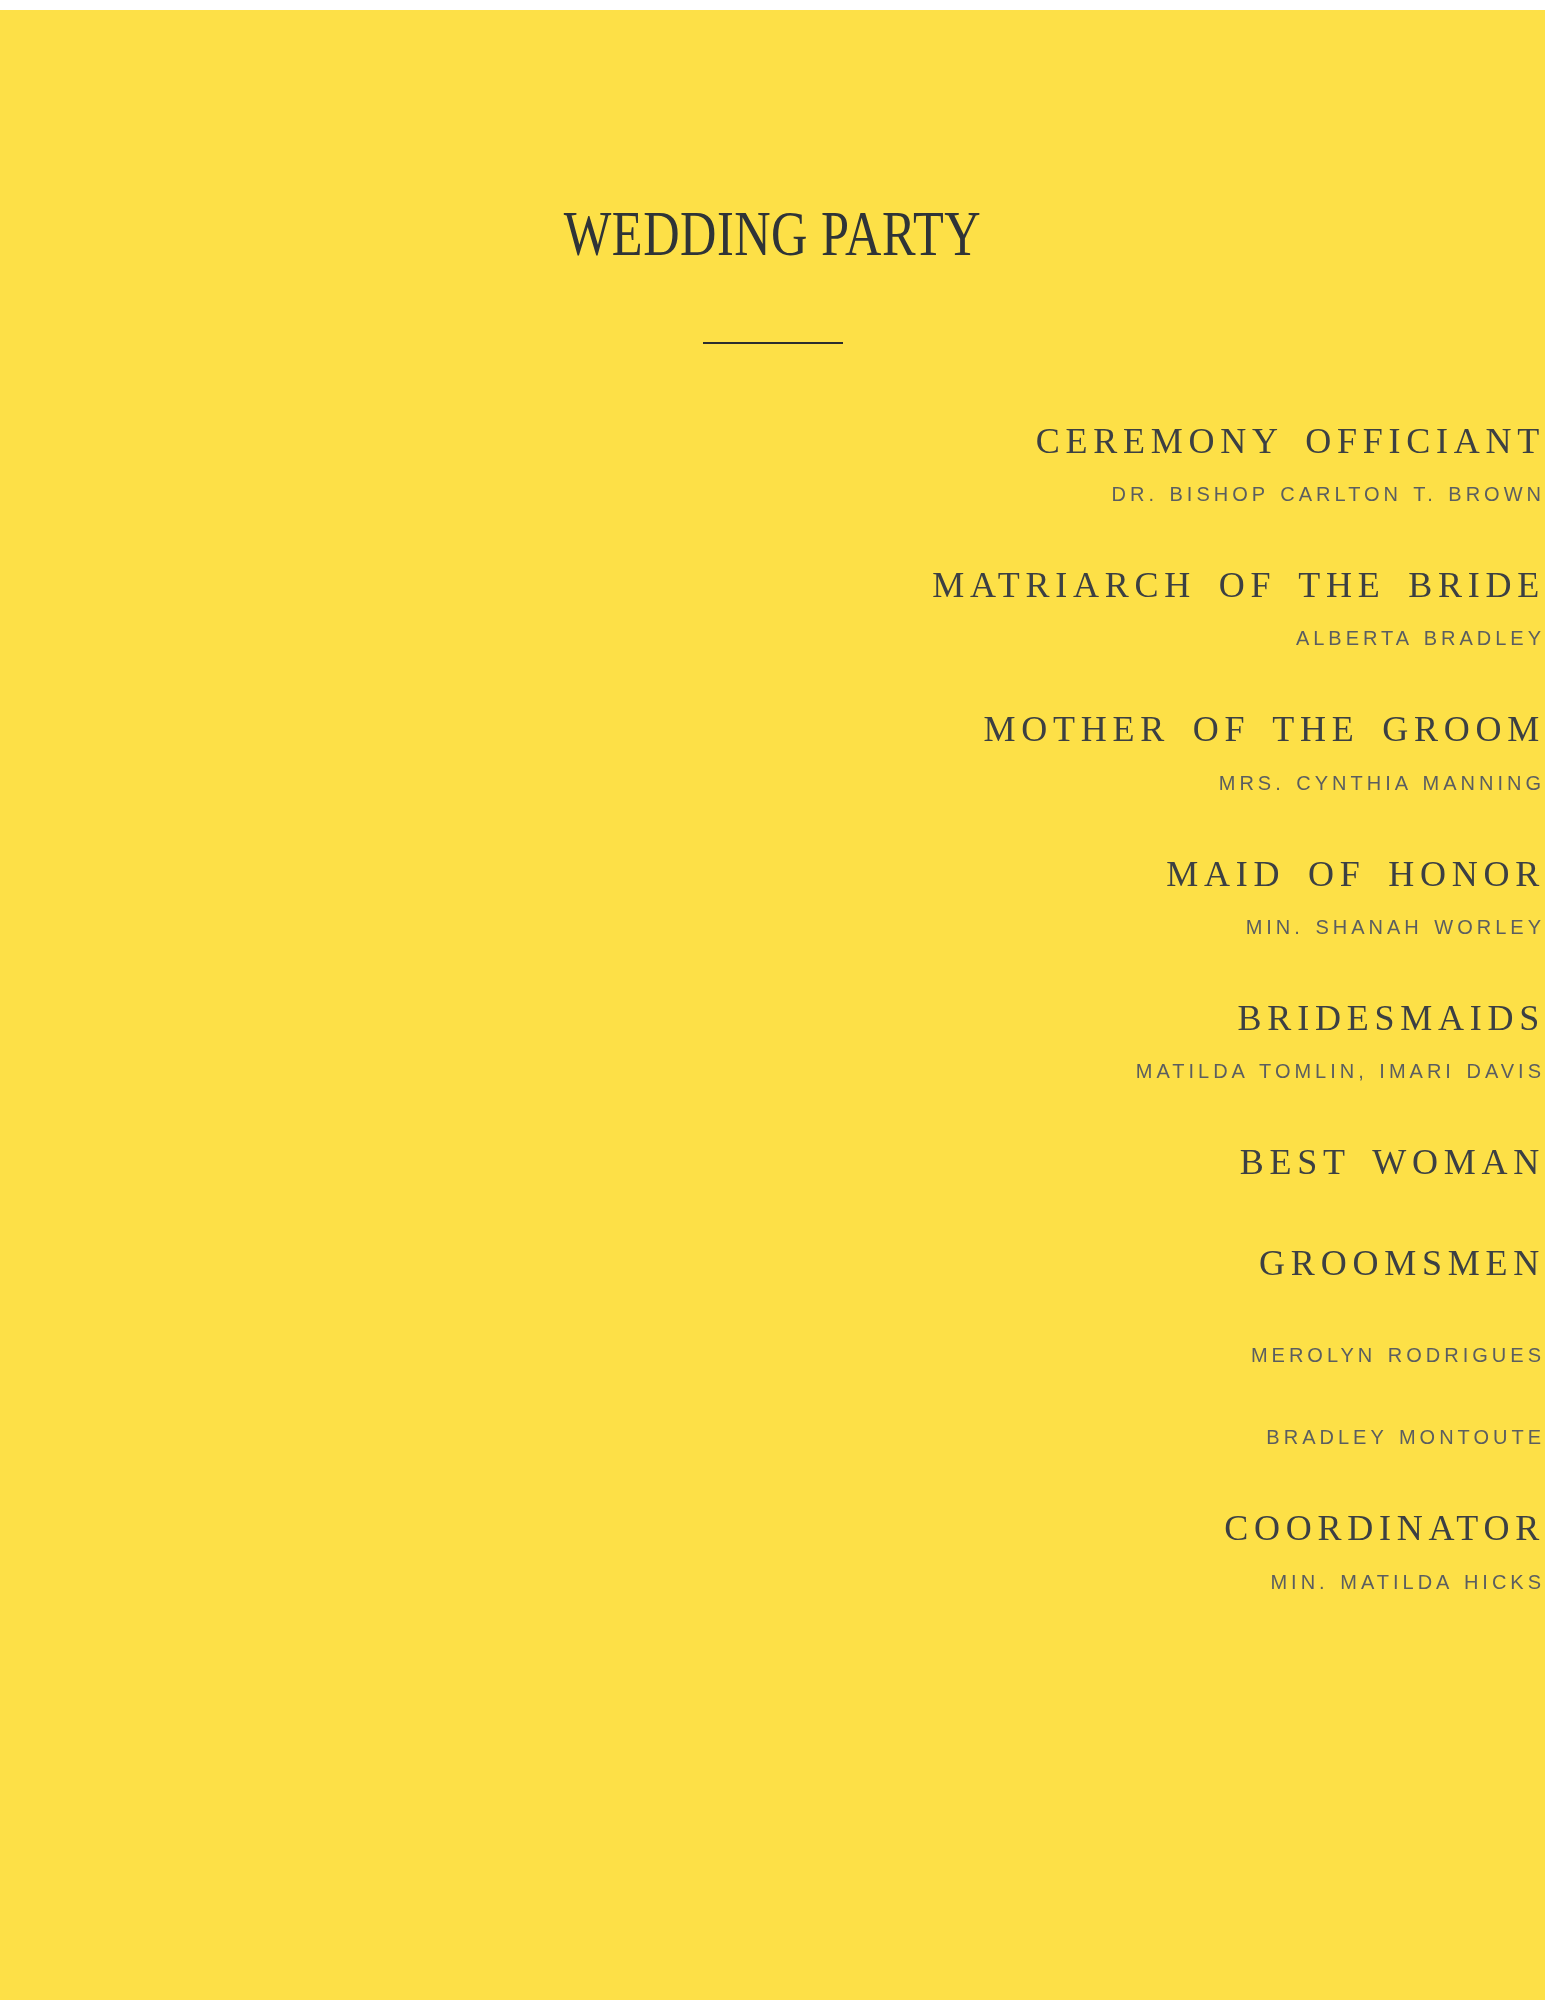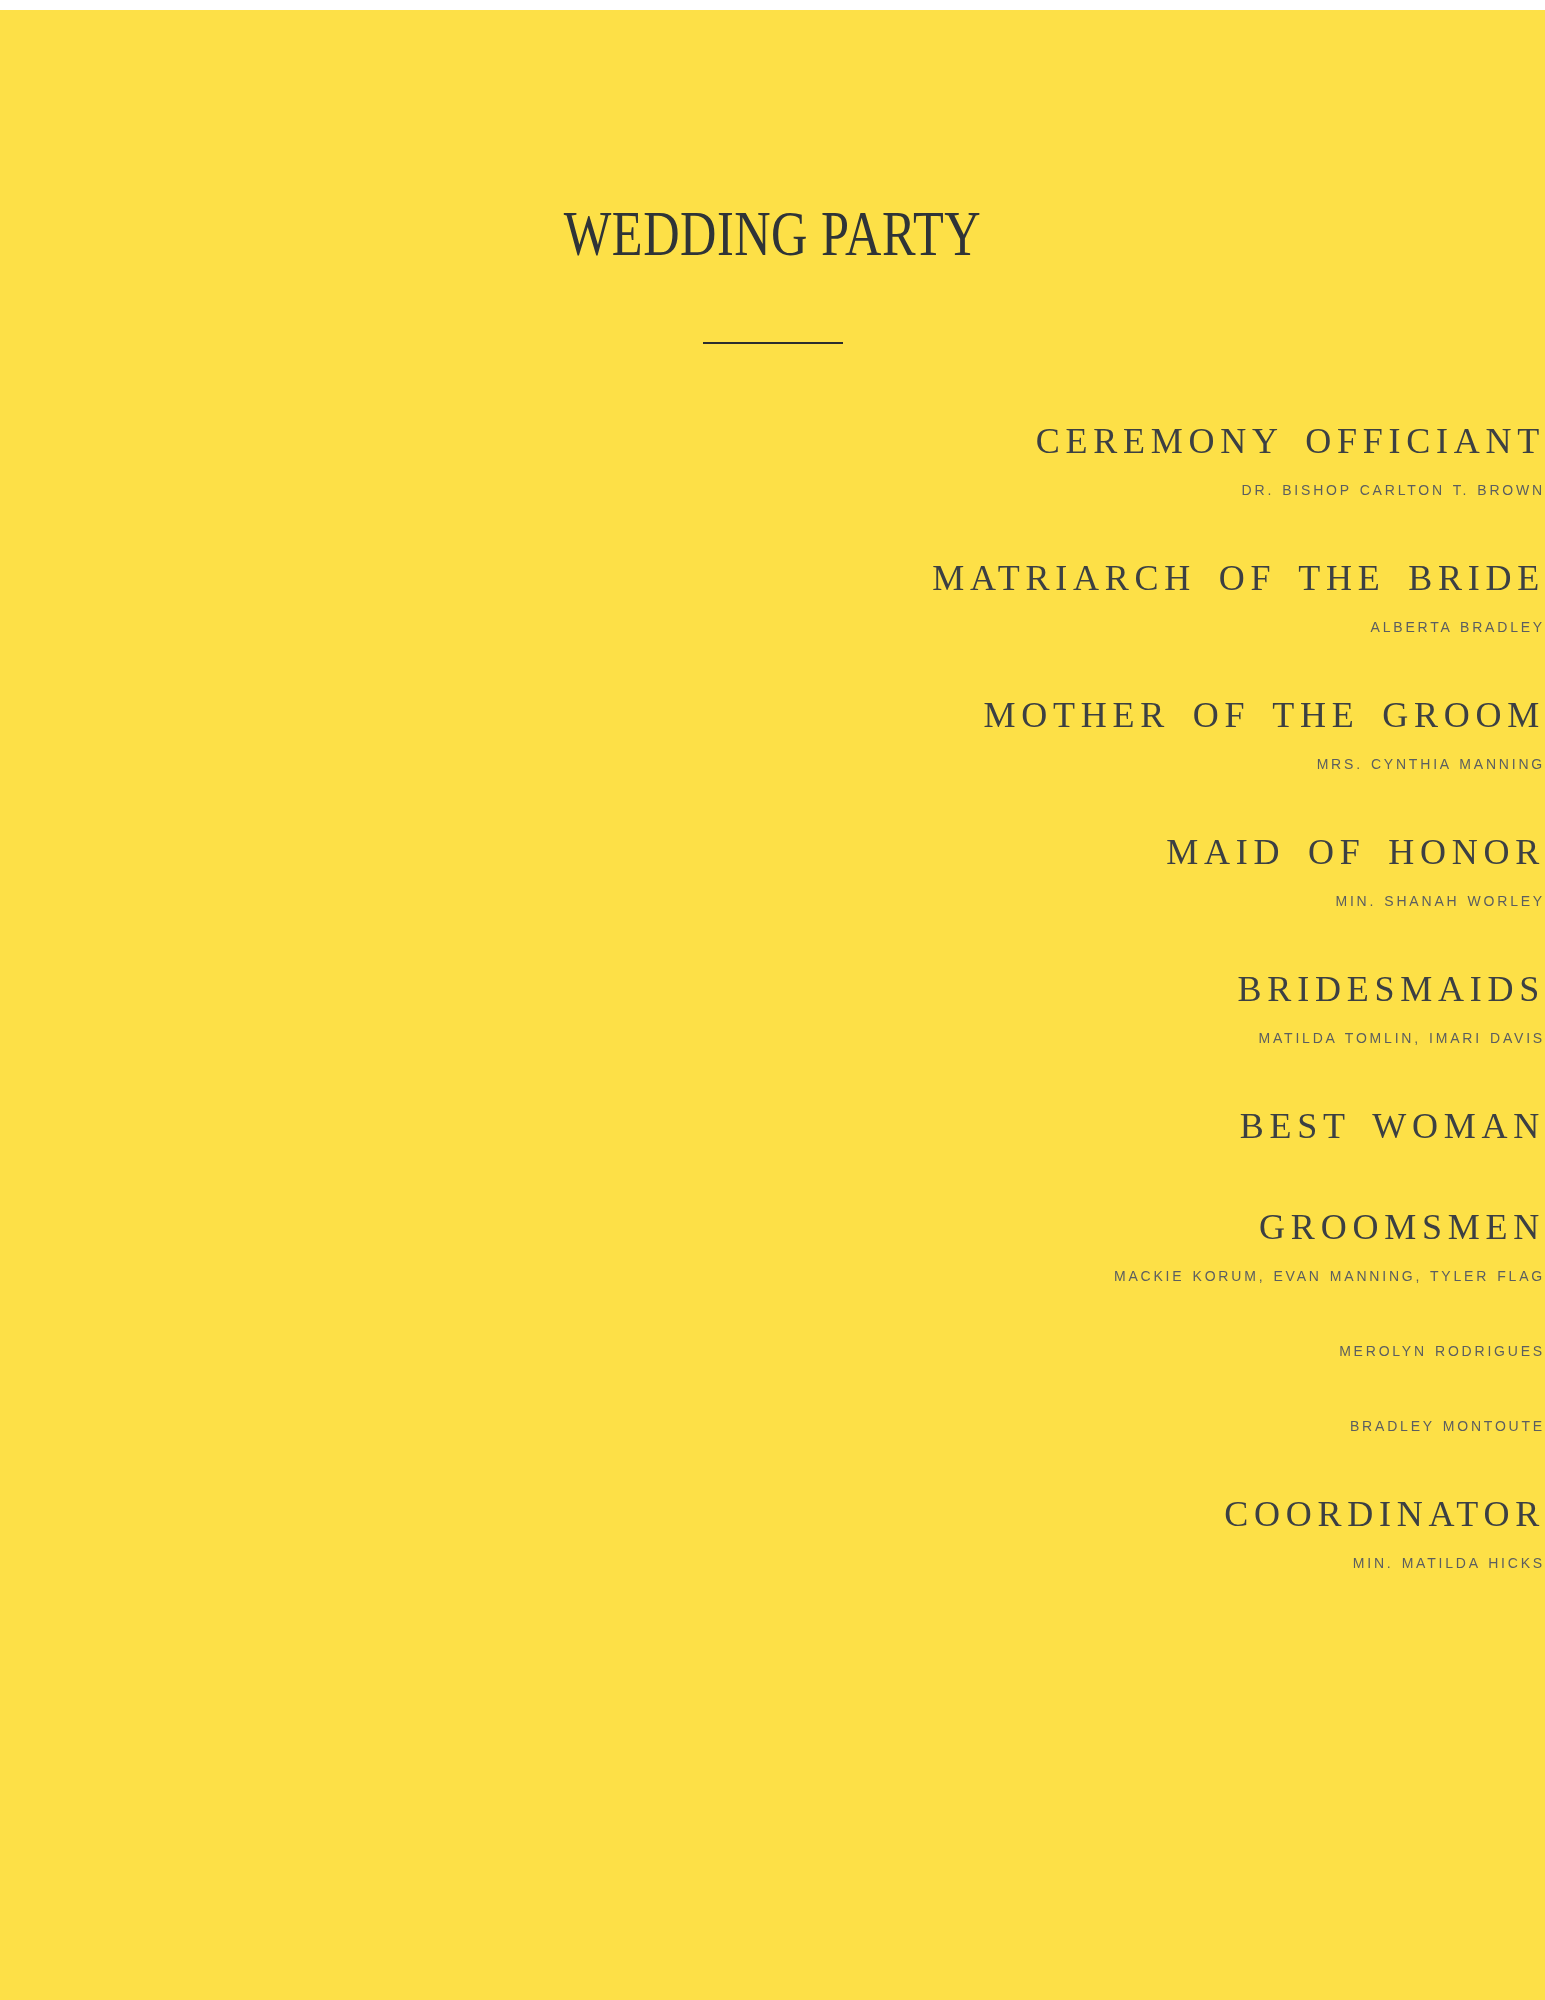--- a/index.html
+++ b/index.html
@@ -55,21 +55,21 @@
     color: #3c4043;
     letter-spacing: 0.16em;
     text-indent: 0.16em; 
     word-spacing: 0.22em;
     white-space: nowrap;
   }
 
   .names {
     margin-top: 19px;
     font-family: "Liberation Sans", "DejaVu Sans", sans-serif;
-    font-size: 14px;
+    font-size: 20px;
     font-weight: 400;
     line-height: 1.2;
     color: #5b5e60;
     letter-spacing: 0.2em;
     text-indent: 0.2em;
     word-spacing: 0.1em;
     white-space: nowrap;
   }
 </style>
 </head>
@@ -107,21 +107,20 @@
       <div class="role">BRIDESMAIDS</div>
       <div class="names">MATILDA TOMLIN, IMARI DAVIS</div>
     </div>
 
     <div class="section">
       <div class="role">BEST WOMAN</div>
     </div>
 
     <div class="section">
       <div class="role">GROOMSMEN</div>
-      <div class="names">MACKIE KORUM, EVAN MANNING, TYLER FLAG</div>
     </div>
 
     <div class="section">
       <div class="names">MEROLYN RODRIGUES</div>
     </div>
 
     <div class="section">
       <div class="names">BRADLEY MONTOUTE</div>
     </div>
 

